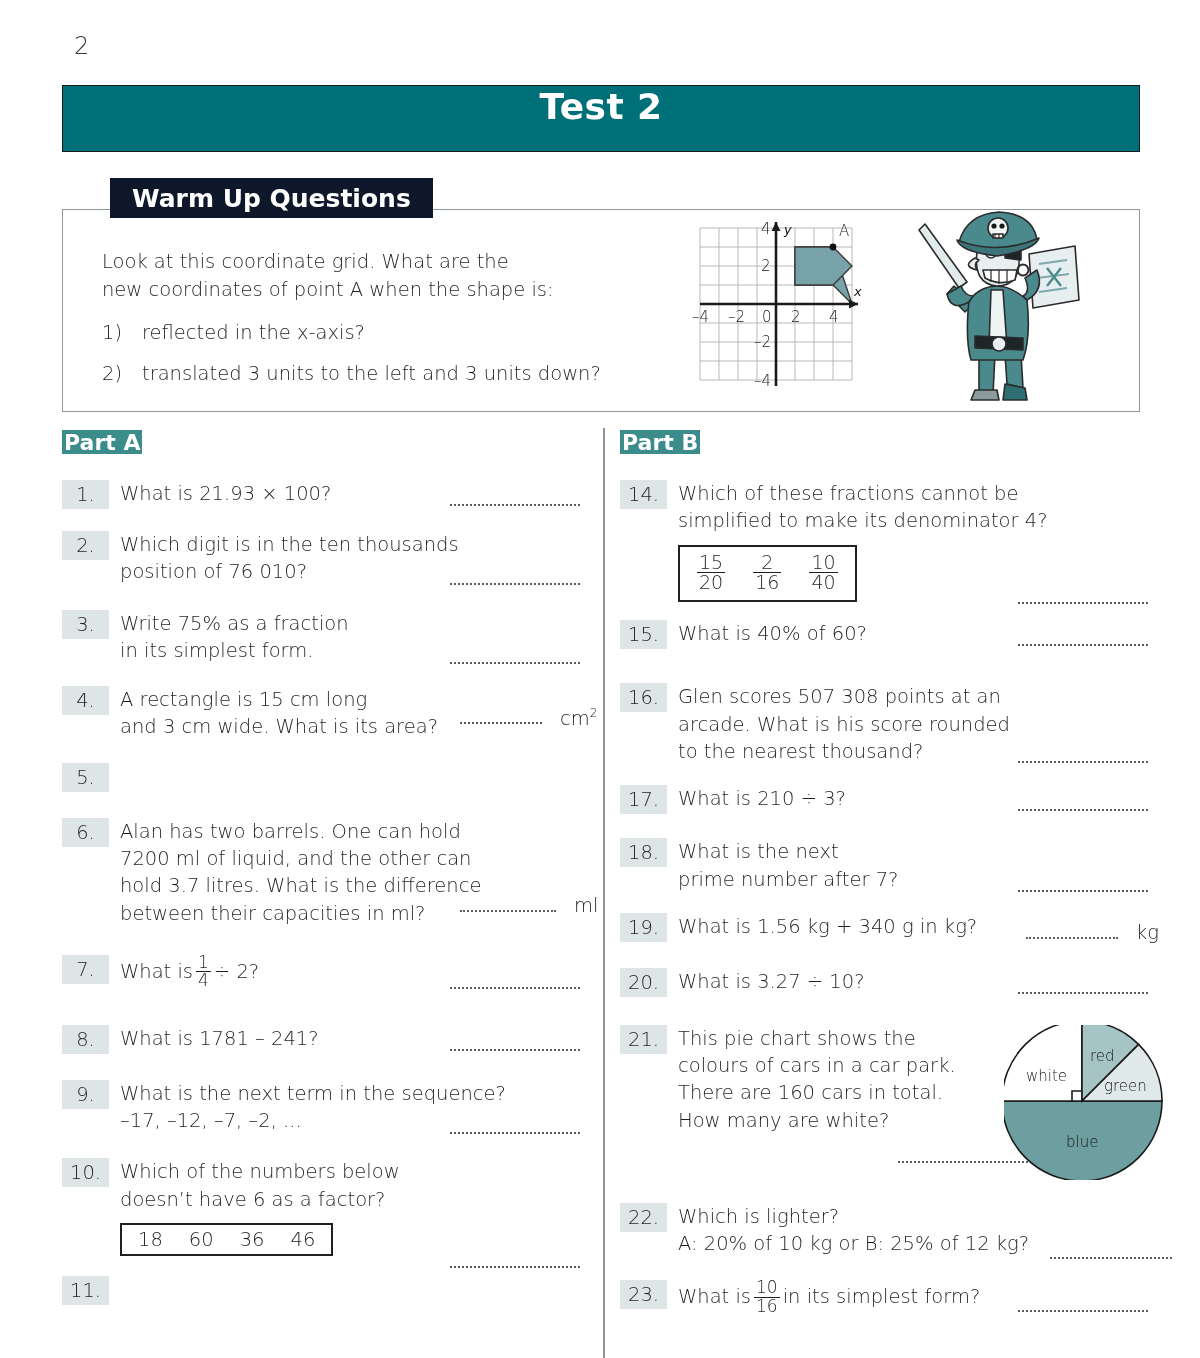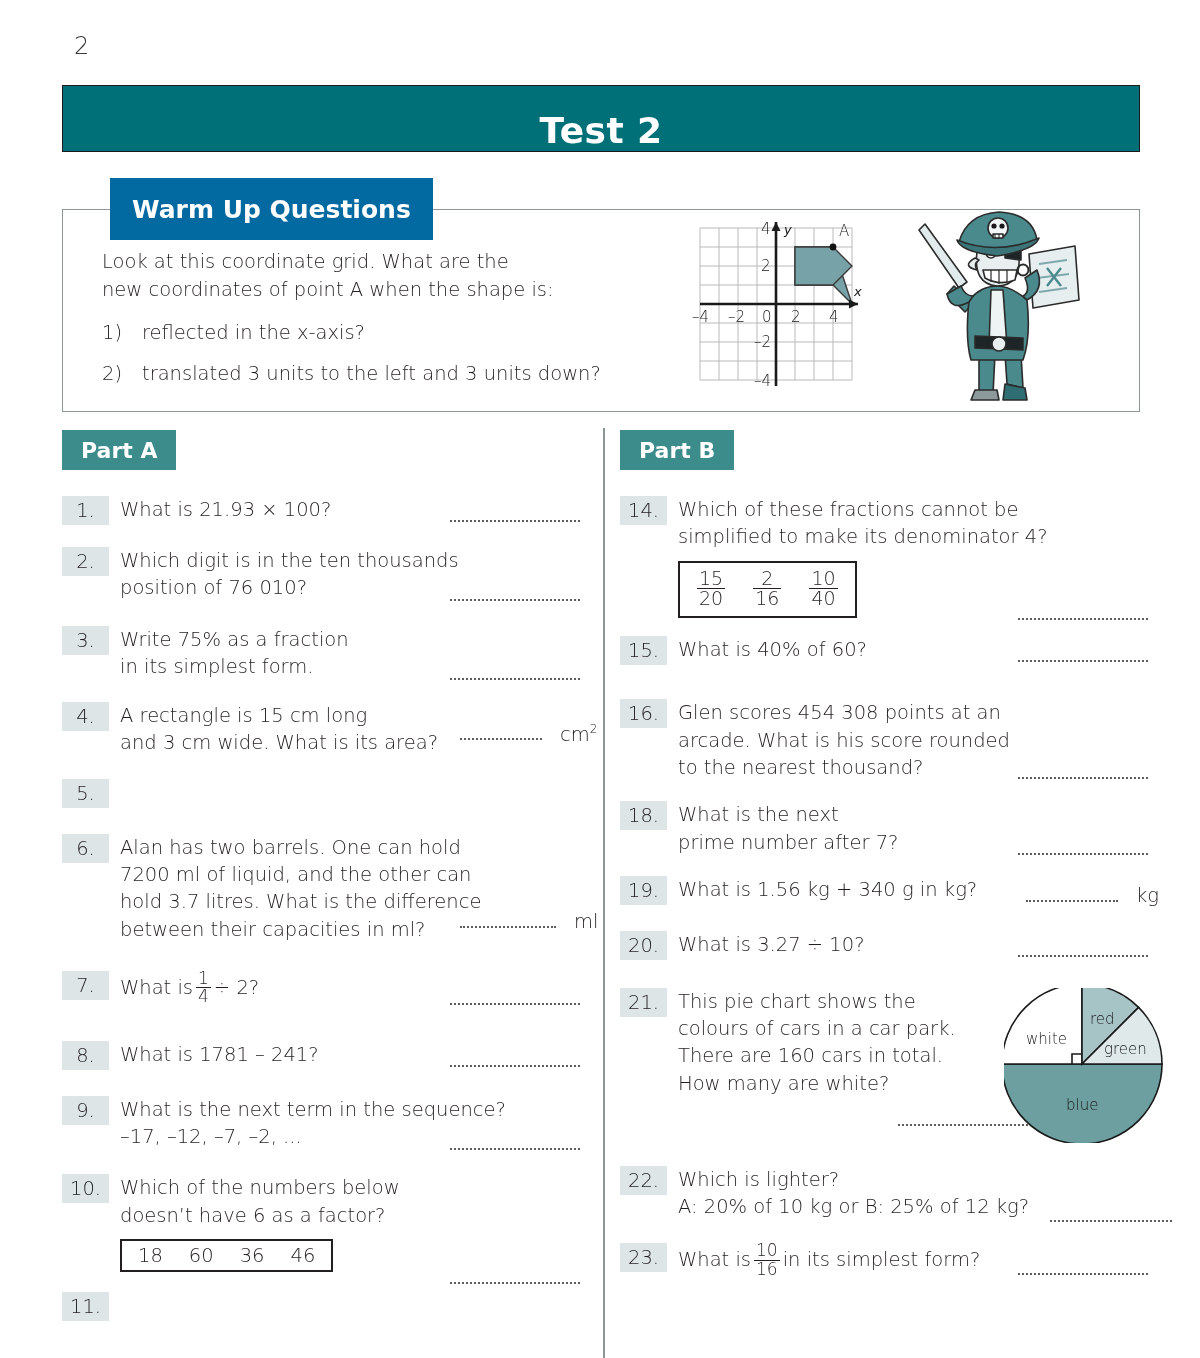--- a/index.html
+++ b/index.html
@@ -28,21 +28,21 @@
   
   .title-bar {
     position: absolute;
     left: 62px;
     top: 85px;
     width: 1078px;
     height: 67px;
     background: #007078;
     border: 1.5px solid #1a1a1a;
     display: flex;
-    align-items: flex-end;
+    align-items: flex-start;
     justify-content: center;
   }
   .title-bar-text {
     color: #ffffff;
     font-size: 36px;
     font-weight: bold;
     letter-spacing: 0.4px;
     font-family: "DejaVu Sans", sans-serif;
   }
 
@@ -60,22 +60,22 @@
     top: 9px;
     width: 1078px;
     height: 203px;
     border: 1px solid #8d9699;
     background: #ffffff;
   }
   .warmup-tab {
     position: absolute;
     left: 48px;
     top: -22px;
-    height: 62px;
-    background: #0369a1;
+    height: 40px;
+    background: #0f172a;
     color: #fff;
     font-size: 25px;
     font-weight: bold;
     padding: 0 22px;
     display: flex;
     align-items: center;
     font-family: "DejaVu Sans", sans-serif;
     z-index: 3;
   }
   .warmup-body {
@@ -126,26 +126,26 @@
   .divider {
     position: absolute;
     left: 603px;
     top: 428px;
     width: 2px;
     height: 930px;
     background: #8e9597;
   }
 
   .part-tab {
-    height: 40px;
+    height: 24px;
     background: #3d8c8c;
     color: #fff;
     font-size: 22px;
     font-weight: bold;
-    padding: 0 19px;
+    padding: 0 2px;
     display: inline-flex;
     align-items: center;
     font-family: "DejaVu Sans", sans-serif;
     margin-bottom: 26px;
   }
 
   
   .q {
     display: flex;
     margin-bottom: 18px;
@@ -516,28 +516,35 @@
     <div class="q-body">
       <div class="q-text">What is 40% of 60?</div>
       <span class="ans" style="left:340px;top:24px;width:130px"></span>
     </div>
   </div>
 
   
   <div class="q" style="margin-bottom:20px">
     <span class="q-num">16.</span>
     <div class="q-body">
-      <div class="q-text">Glen scores 454 308 points at an
+      <div class="q-text">Glen scores 507 308 points at an
 arcade.  What is his score rounded
 to the nearest thousand?</div>
       <span class="ans" style="left:340px;top:78px;width:130px"></span>
     </div>
   </div>
 
   
+  <div class="q" style="margin-bottom:24px">
+    <span class="q-num">17.</span>
+    <div class="q-body">
+      <div class="q-text">What is 210 ÷ 3?</div>
+      <span class="ans" style="left:340px;top:24px;width:130px"></span>
+    </div>
+  </div>
 
   
   <div class="q" style="margin-bottom:20px">
     <span class="q-num">18.</span>
     <div class="q-body">
       <div class="q-text">What is the next
 prime number after 7?</div>
       <span class="ans" style="left:340px;top:52px;width:130px"></span>
     </div>
   </div>

